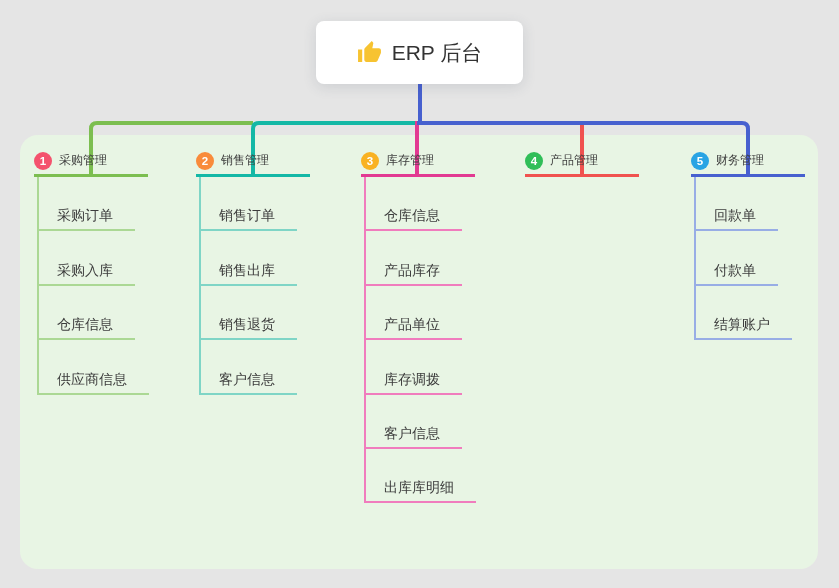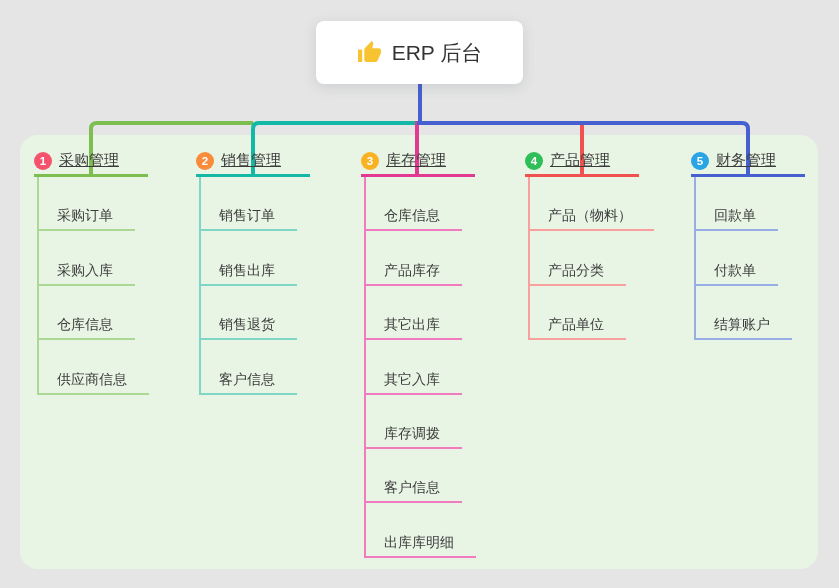--- a/index.html
+++ b/index.html
@@ -11,21 +11,21 @@
   .root-node{position:absolute;left:316px;top:21px;width:207px;height:63px;background:#ffffff;border-radius:8px;
     box-shadow:0 3px 14px rgba(60,70,90,.14);display:flex;align-items:center;justify-content:center;gap:10px;
     font-size:21px;color:#333;cursor:pointer;}
   .thumb{width:25px;height:25px;flex:0 0 auto;}
   .branch{position:absolute;top:147px;width:130px;}
   .b1{left:34px}.b2{left:196px}.b3{left:361px}.b4{left:525px}.b5{left:691px}
   .branch-header{width:114px;height:30px;box-sizing:border-box;border-bottom:3px solid #999;
     display:flex;align-items:center;gap:7px;cursor:pointer;}
   .badge{width:18px;height:18px;border-radius:50%;background:#999;color:#fff;font-size:11.5px;font-weight:bold;
     display:flex;align-items:center;justify-content:center;flex:0 0 auto;}
-  .branch-label{font-size:15px;color:#3c3c3c;white-space:nowrap;text-decoration:underline;}
+  .branch-label{font-size:12px;color:#3c3c3c;white-space:nowrap;}
   .children{margin-left:3px;border-left:2px solid var(--cl);display:flex;flex-direction:column;align-items:flex-start;}
   .child{height:54.4px;box-sizing:border-box;border-bottom:2px solid var(--cl);
     display:flex;align-items:flex-end;padding:0 22px 4px 18px;font-size:14px;color:#3c3c3c;
     white-space:nowrap;cursor:pointer;}
 </style>
 </head>
 <body>
 
 <div class="canvas">
   <div class="panel"></div>
@@ -73,37 +73,31 @@
   </div>
 
   <div class="branch b3">
     <div class="branch-header" style="border-color: rgb(226, 58, 146);">
       <span class="badge" style="background-color: rgb(249, 178, 34);">3</span>
       <span class="branch-label">库存管理</span>
     </div>
     <div class="children" style="--cl: #f07cbd;">
       <div class="child">仓库信息</div>
       <div class="child">产品库存</div>
-      <div class="child">其它出库</div>
-      <div class="child">其它入库</div>
+      <div class="child">产品单位</div>
       <div class="child">库存调拨</div>
       <div class="child">客户信息</div>
       <div class="child">出库库明细</div>
     </div>
   </div>
 
   <div class="branch b4">
     <div class="branch-header" style="border-color: rgb(240, 82, 79);">
       <span class="badge" style="background-color: rgb(48, 190, 88);">4</span>
       <span class="branch-label">产品管理</span>
-    </div>
-    <div class="children" style="--cl: #f7a09d;">
-      <div class="child">产品（物料）</div>
-      <div class="child">产品分类</div>
-      <div class="child">产品单位</div>
     </div>
   </div>
 
   <div class="branch b5">
     <div class="branch-header" style="border-color: rgb(71, 96, 207);">
       <span class="badge" style="background-color: rgb(41, 164, 228);">5</span>
       <span class="branch-label">财务管理</span>
     </div>
     <div class="children" style="--cl: #98ade5;">
       <div class="child">回款单</div>

